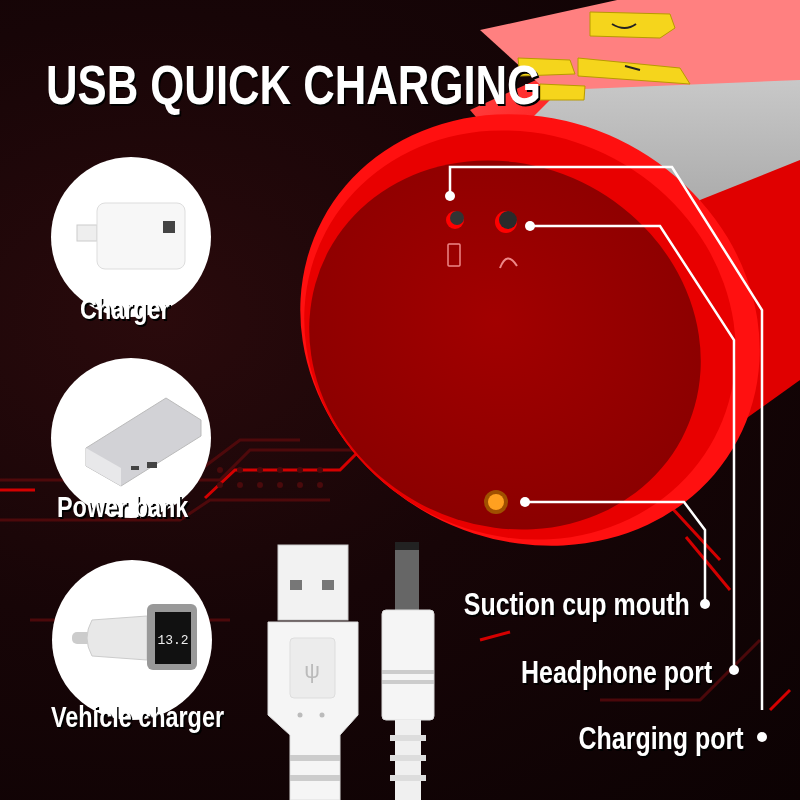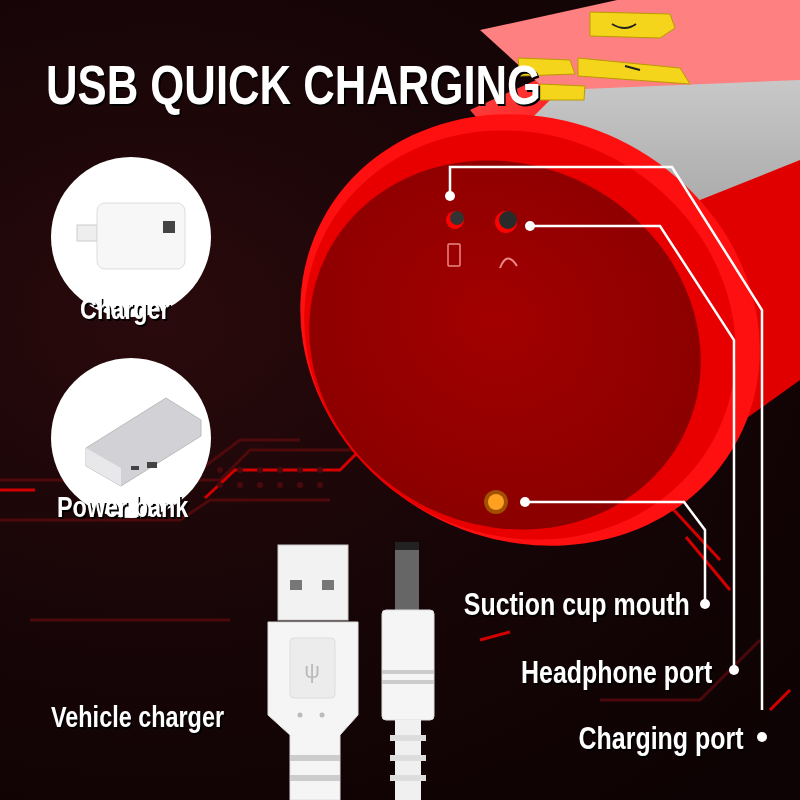--- a/index.html
+++ b/index.html
@@ -156,18 +156,27 @@
   <div class="acc" style="left:51px;top:358px;">
     <svg width="160" height="160">
       <path d="M35 90 L115 40 L150 62 L150 78 L70 128 L35 108 Z" fill="#d2d2d6" stroke="#bbb"></path>
       <path d="M35 90 L70 110 L70 128 L35 108 Z" fill="#e8e8ea"></path>
       <rect x="80" y="108" width="8" height="4" fill="#444"></rect>
         <rect x="96" y="104" width="10" height="6" fill="#444"></rect>
     </svg>
   </div>
   <div class="acc-label" style="left:57px;top:490px;">Power bank</div>
 
+  <div class="acc" style="left:52px;top:560px;">
+    <svg width="160" height="160">
+      <rect x="20" y="72" width="22" height="12" rx="5" fill="#ccc"></rect>
+      <path d="M40 60 Q30 78 40 96 L95 100 L95 56 Z" fill="#e8e8e8" stroke="#ccc"></path>
+      <rect x="95" y="44" width="50" height="66" rx="6" fill="#999"></rect>
+      <rect x="103" y="52" width="36" height="52" fill="#111"></rect>
+      <text x="121" y="84" font-size="13" text-anchor="middle" fill="#eee" font-family="Liberation Mono,monospace">13.2</text>
+    </svg>
+  </div>
   <div class="acc-label" style="left:51px;top:700px;">Vehicle charger</div>
 
   <div class="callout" style="right:110px;top:586px;">Suction cup mouth</div>
   <div class="callout" style="right:88px;top:654px;">Headphone port</div>
   <div class="callout" style="right:56px;top:720px;">Charging port</div>
 </div>
 
 </body></html>

